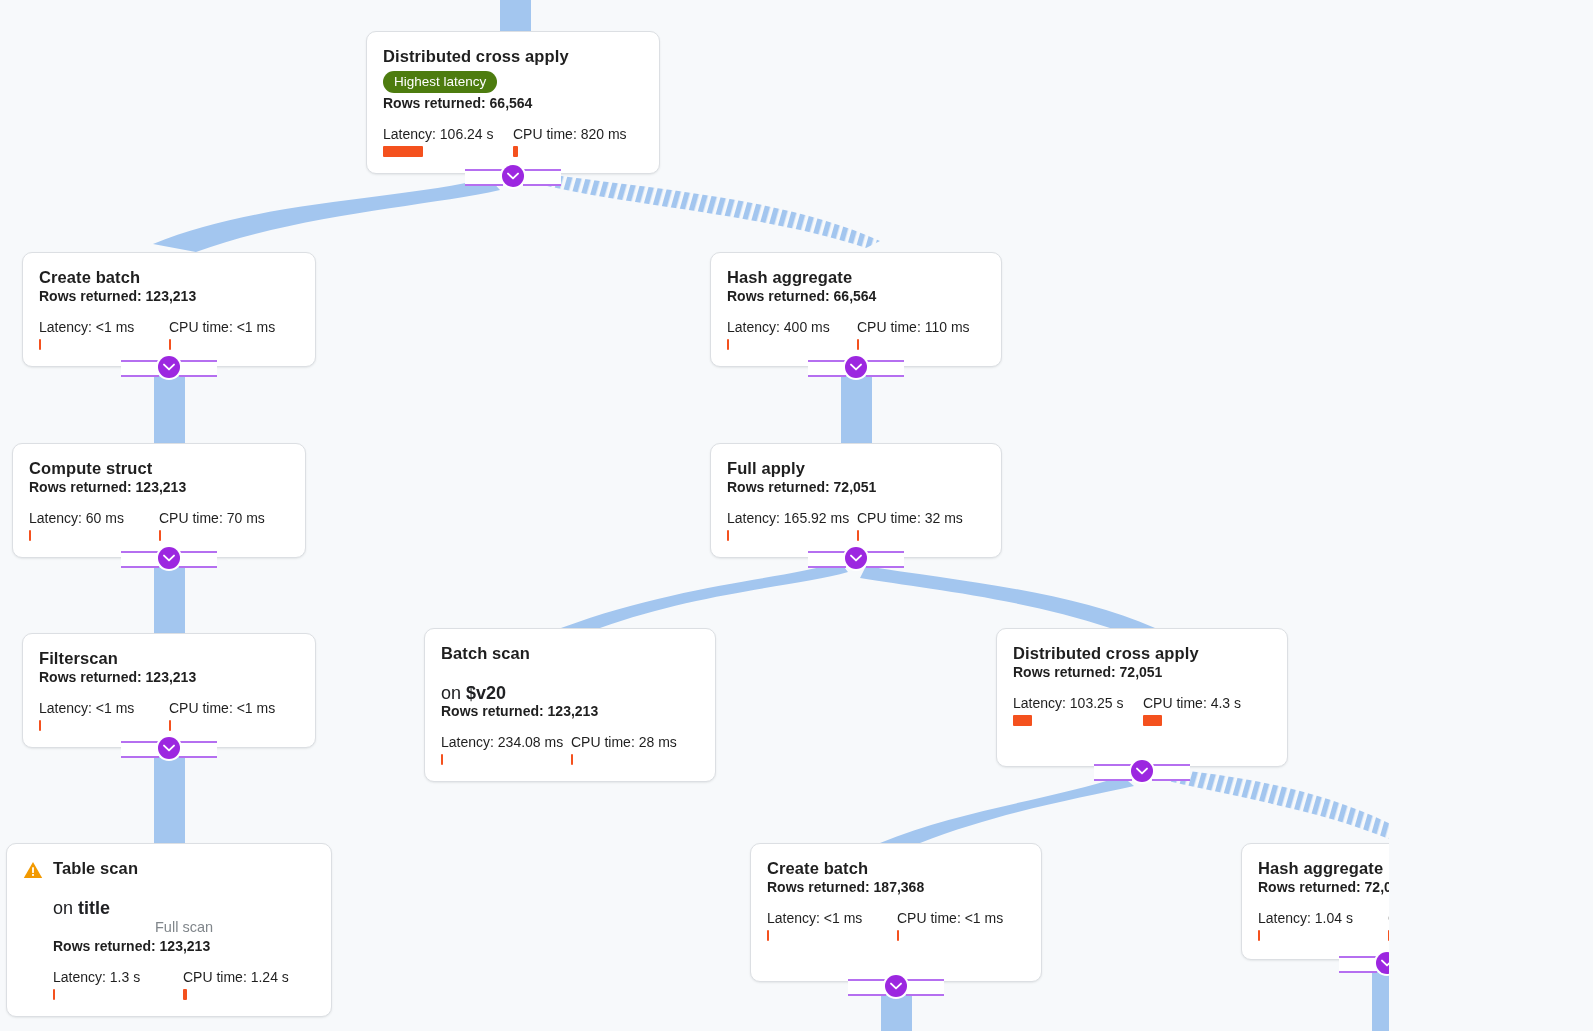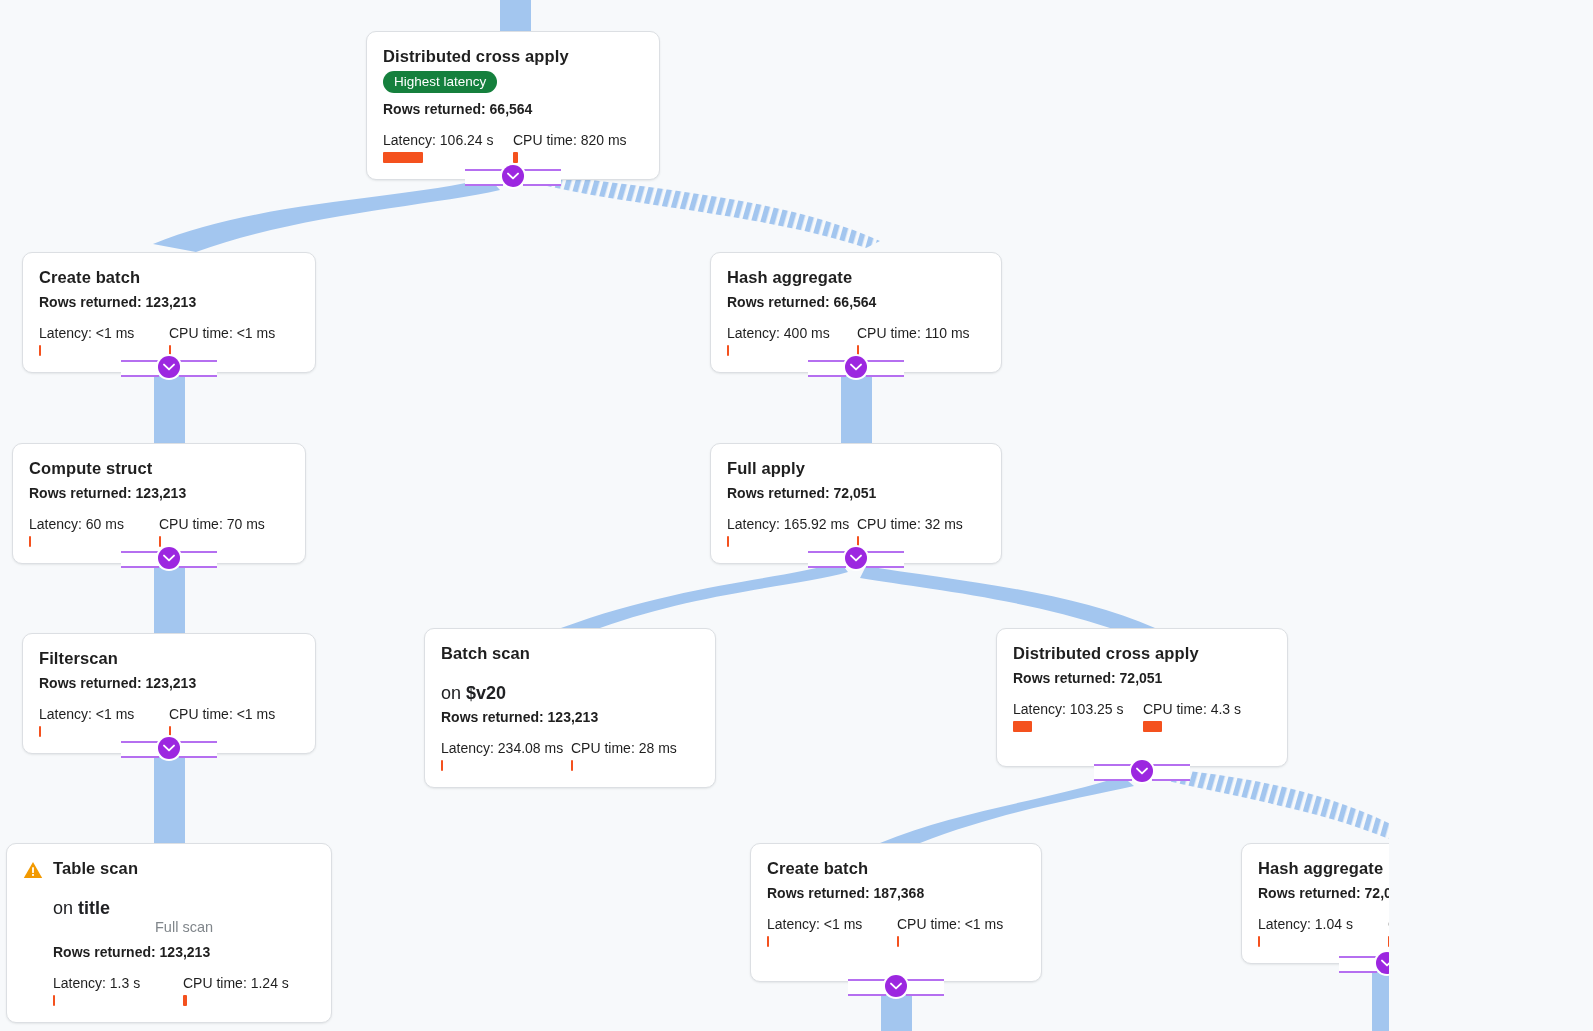--- a/index.html
+++ b/index.html
@@ -67,32 +67,32 @@
     margin-top: 1px;
     white-space: nowrap;
     text-align: center;
   }
   .badge {
     display: inline-block;
     margin-top: 5px;
     margin-bottom: 1px;
     padding: 2px 11px 3px 11px;
     border-radius: 11px;
-    background: #15803d;
+    background: #4d7c0f;
     color: #ffffff;
     font-size: 13.5px;
     line-height: 17px;
     white-space: nowrap;
   }
   .rows {
     font-size: 14px;
     font-weight: bold;
     color: #1f1f1f;
     line-height: 19px;
-    margin-top: 6px;
+    margin-top: 0;
     white-space: nowrap;
   }
   .metrics {
     display: flex;
     margin-top: 12px;
   }
   .metric {
     flex: 0 0 auto;
   }
   .metric.m-latency { width: 130px; }

